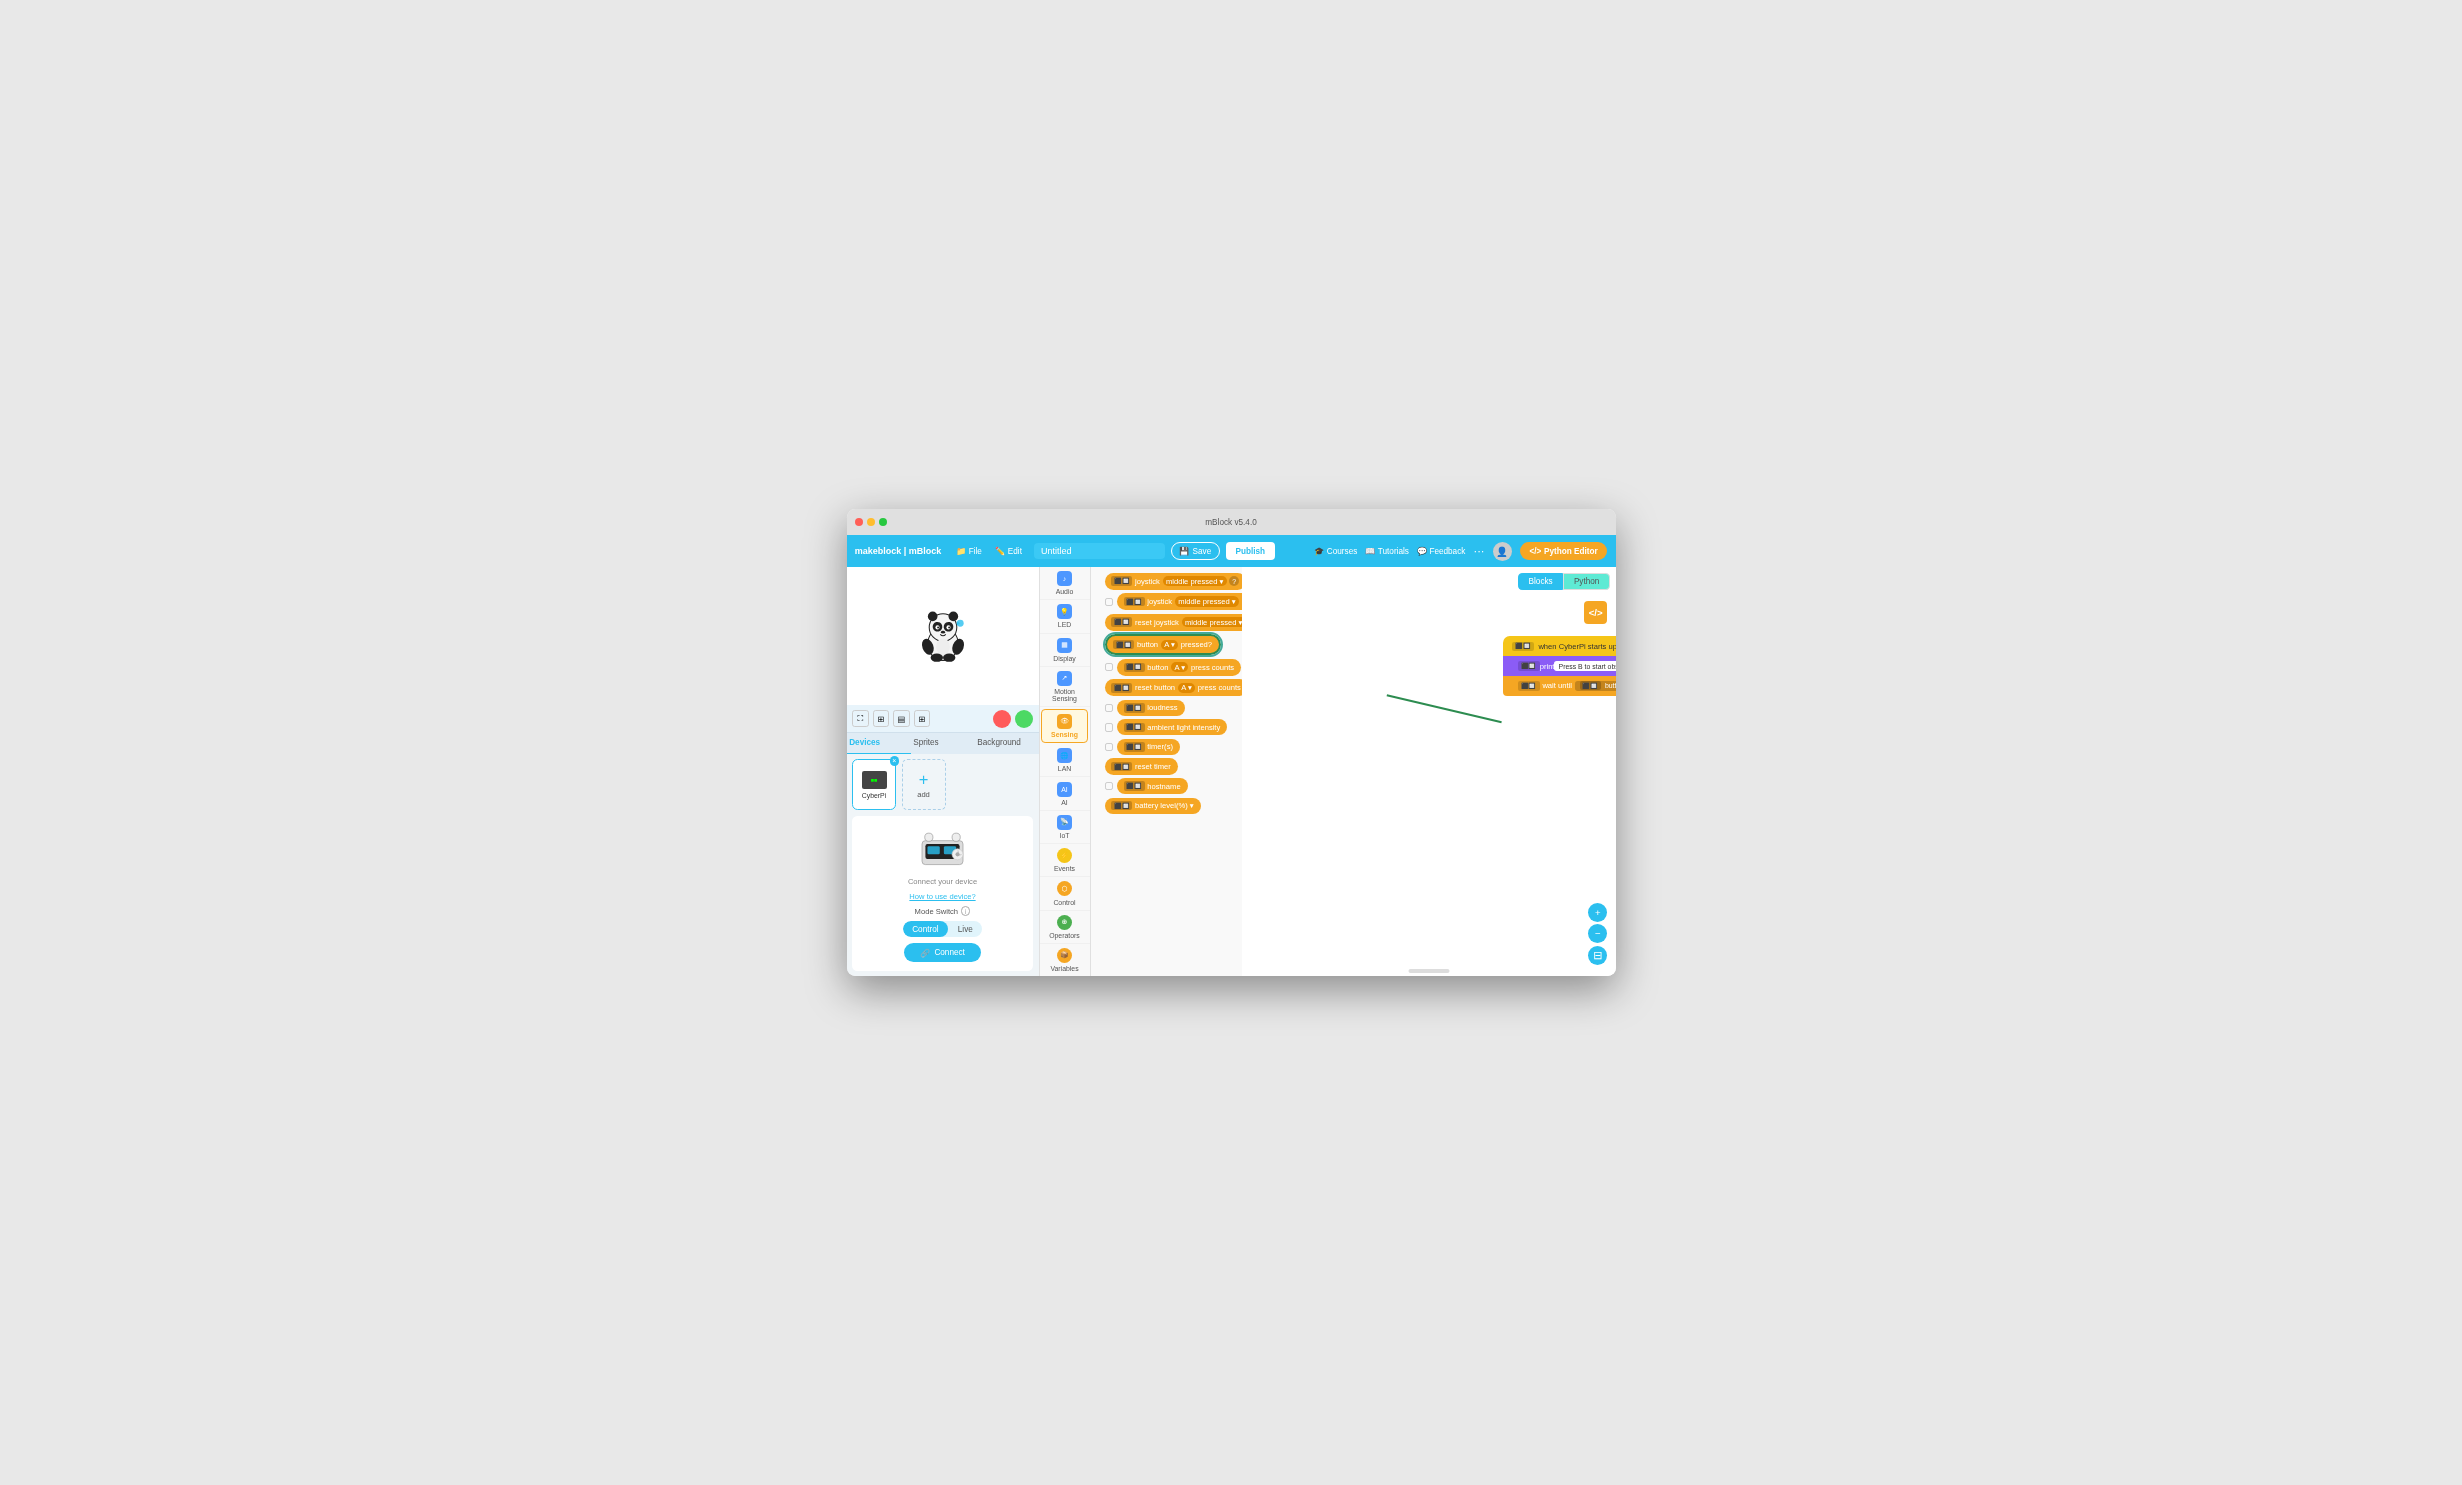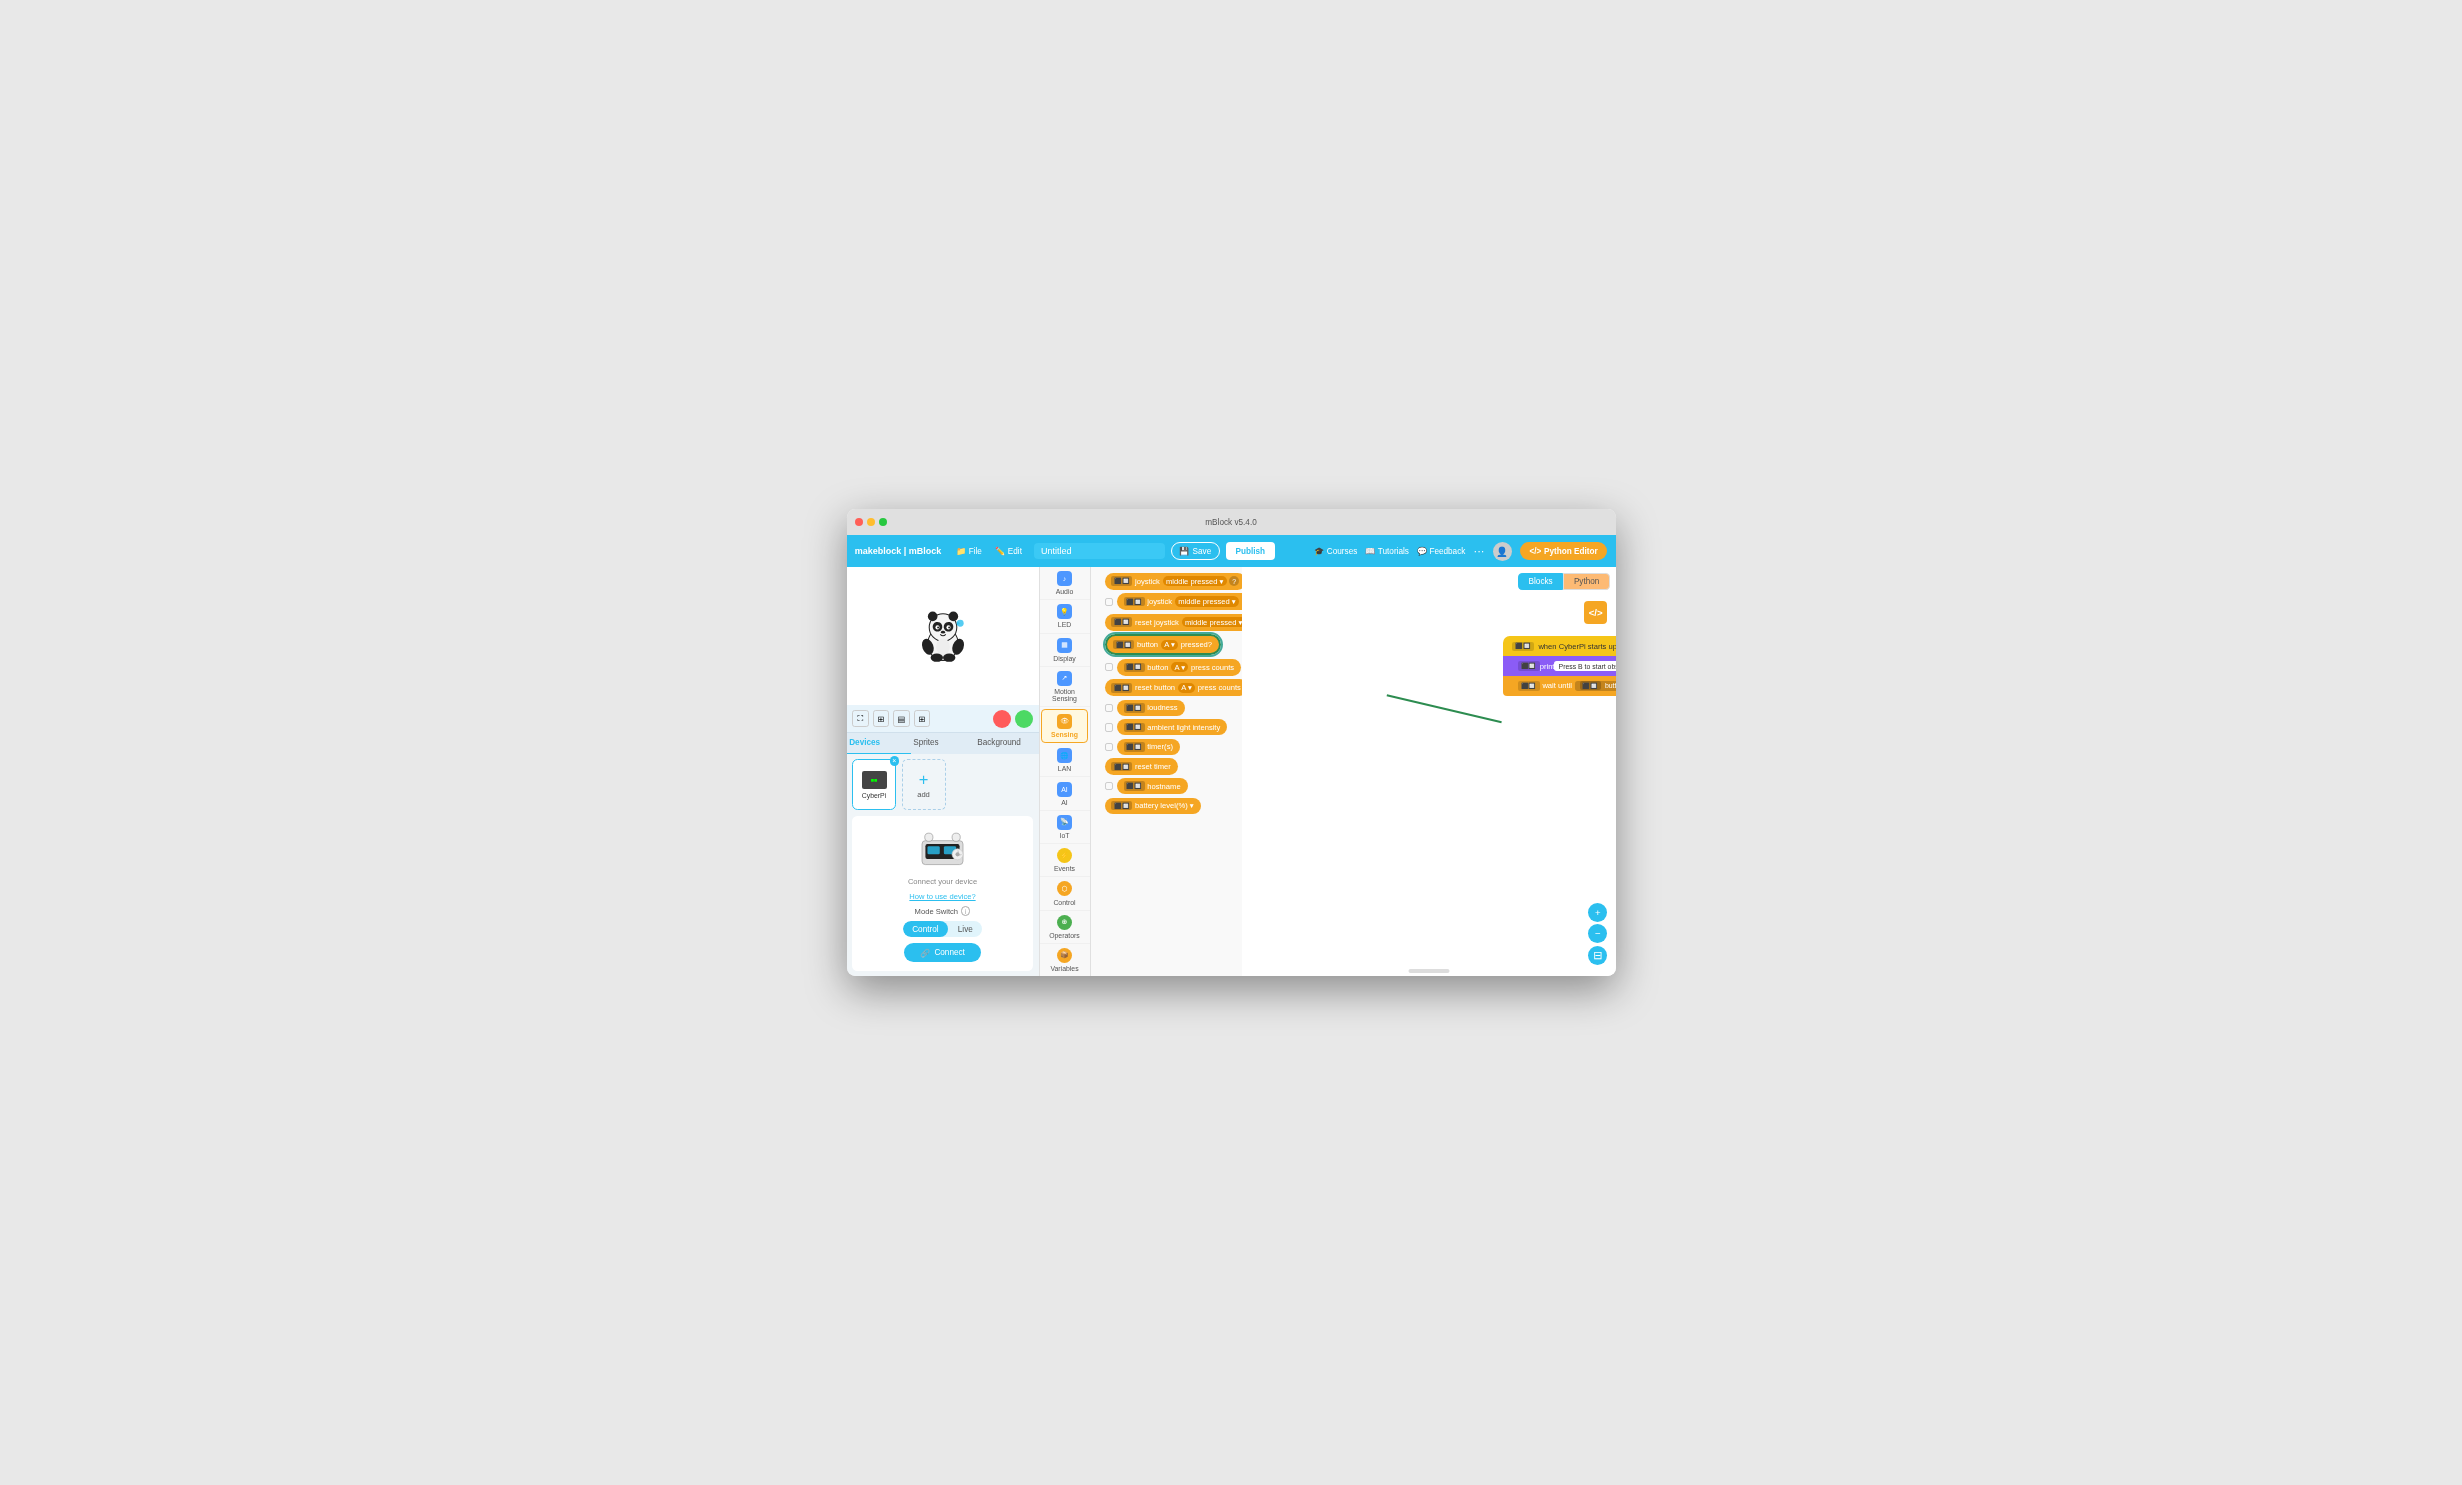--- a/index.html
+++ b/index.html
@@ -482,21 +482,21 @@
       top: 5.5px;
       right: 5.5px;
       display: flex;
       gap: 0;
     }
     .blocks-tab-btn {
       padding: 3.4px 9.6px;
       font-size: 8.2px;
       border: 0.7px solid #ddd;
       cursor: pointer;
-      background: #fdba74;
+      background: #5eead4;
       color: #555;
     }
     .blocks-tab-btn.active {
       background: #2bbfef;
       color: white;
       border-color: #2bbfef;
     }
     .blocks-tab-btn:first-child { border-radius: 4.1px 0 0 4.1px; }
     .blocks-tab-btn:last-child { border-radius: 0 4.1px 4.1px 0; }
     .canvas-zoom-controls {

